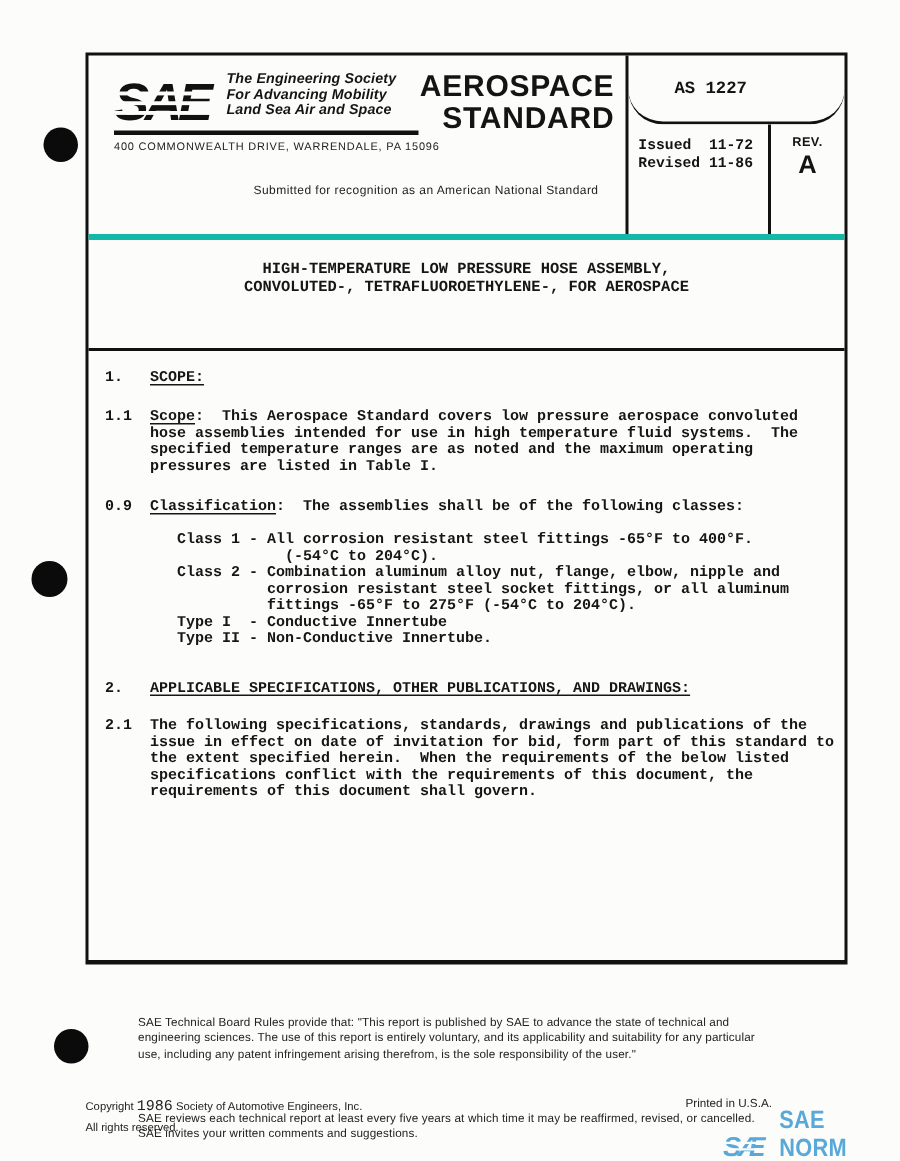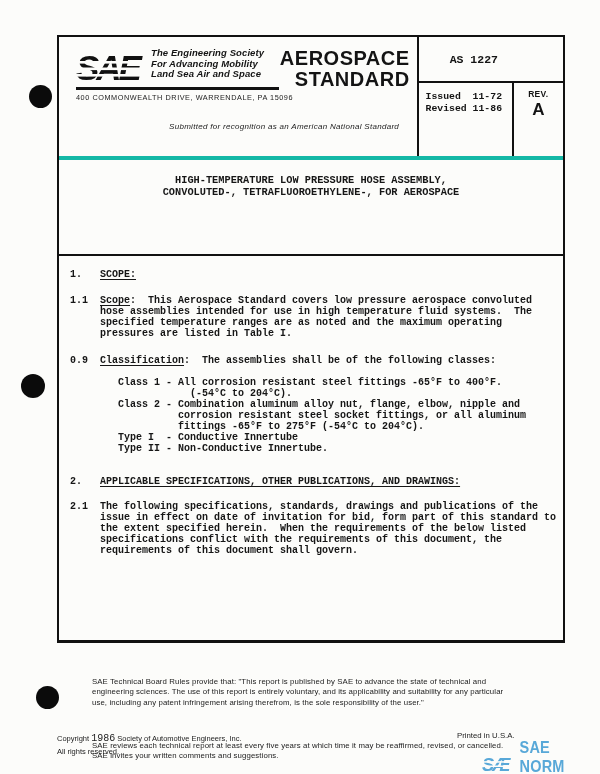--- a/index.html
+++ b/index.html
@@ -18,36 +18,36 @@
   
   .header-row { display:flex; height:123px; border-bottom:4px solid #14b8a6; }
   .header-left { position:relative; width:359px; }
   .logo-svg { position:absolute; left:17px; top:12px; }
   .tagline { position:absolute; left:92px; top:11px; font-size:9.5px; font-weight:bold;
              font-style:italic; line-height:10.5px; white-space:pre; letter-spacing:0.1px; }
   .logo-rule { position:absolute; left:17px; top:50px; width:203px; height:3px; background:#111; }
   .address { position:absolute; left:17px; top:56px; font-size:7.3px; letter-spacing:0.55px; color:#222; }
   .aerospace { position:absolute; right:7px; top:11px; font-size:20px; font-weight:bold;
                line-height:21px; letter-spacing:0.5px; text-align:right; white-space:pre; }
-  .submitted { position:absolute; left:110px; top:85px; font-size:8px; letter-spacing:0.3px; color:#1c1c1c;font-style:italic; }
+  .submitted { position:absolute; left:110px; top:85px; font-size:8px; letter-spacing:0.3px; color:#1c1c1c; }
 
   .header-right { width:147px; border-left:2px solid #111; display:flex; flex-direction:column; }
   .as-cell { height:46px; border-bottom:2px solid #111; display:flex; align-items:center;
              justify-content:center; padding-right:34px;
-             font-family:"Liberation Mono","DejaVu Sans Mono",monospace; font-size:11.5px; font-weight:bold; }
+             font-family:"Liberation Mono","DejaVu Sans Mono",monospace; font-size:11.5px; font-weight:bold;border-radius:23px; }
   .issue-row { flex:1; display:flex;border-radius:24px; }
   .issue-cell { width:95px; border-right:2px solid #111; padding:8px 0 0 7px;
                 font-family:"Liberation Mono","DejaVu Sans Mono",monospace; font-size:9.8px;
                 font-weight:bold; line-height:12px; white-space:pre; }
   .rev-cell { flex:1; text-align:center; padding-top:6px; }
   .rev-label { font-size:8.5px; font-weight:bold; letter-spacing:0.3px; }
   .rev-value { font-size:17px; font-weight:bold; margin-top:1px; }
 
   
-  .title-box { height:96px; border-bottom:2px solid #111; text-align:center; padding-top:15px; }
+  .title-box { height:74px; border-bottom:2px solid #111; text-align:center; padding-top:15px; }
   .title-text { font-family:"Liberation Mono","DejaVu Sans Mono",monospace; font-size:10.3px;
                 font-weight:bold; line-height:11.5px; white-space:pre; color:#161616; }
 
   
   .body-area { padding:13px 0 0 11px;
                font-family:"Liberation Mono","DejaVu Sans Mono",monospace;
                font-size:10px; font-weight:bold; line-height:11px; color:#161616; }
   .para { display:flex; }
   .num { width:30px; flex:none; white-space:pre; }
   .ptext { white-space:pre; }

